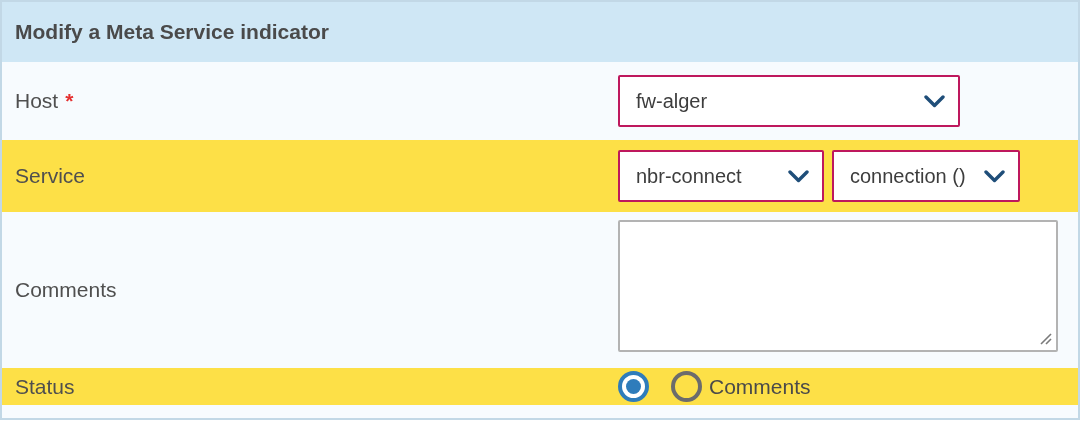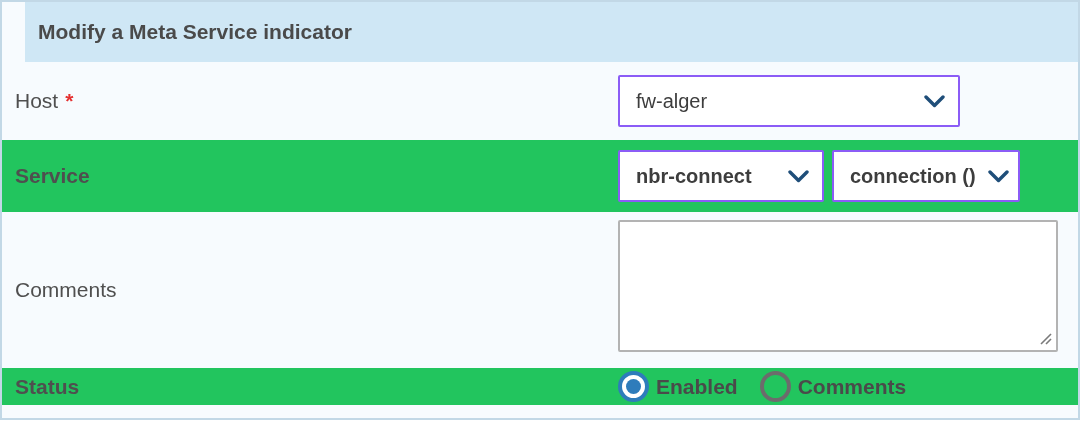--- a/index.html
+++ b/index.html
@@ -17,25 +17,24 @@
   }
   .form-header {
     height: 60px;
     background: #cfe7f5;
     display: flex;
     align-items: center;
     padding-left: 13px;
     font-size: 21px;
     font-weight: bold;
     color: #4a4a4a;
-    margin-left: 23px;
   }
   .row { display: flex; width: 100%; }
   .row.tint-light { background: #f7fbfe; }
-  .row.tint-blue  { background: #22c55e; font-weight: bold; }
+  .row.tint-blue  { background: #fde047; }
   .row-host     { height: 78px; }
   .row-service  { height: 72px; }
   .row-comments { height: 156px; border-radius: 31px; }
   .row-status   { height: 37px; }
 
   .cell-label {
     width: 616px;
     padding-left: 13px;
     display: flex;
     align-items: center;
@@ -50,21 +49,21 @@
   }
   .cell-input {
     flex: 1;
     display: flex;
     align-items: center;
   }
   .cell-input.top { align-items: flex-start; padding-top: 8px; }
 
   .select {
     height: 52px;
-    border: 2px solid #8b5cf6;
+    border: 2px solid #be185d;
     border-radius: 2px;
     background: #ffffff;
     display: flex;
     align-items: center;
     justify-content: space-between;
     padding: 0 13px 0 16px;
     cursor: pointer;
   }
   .select-value {
     font-size: 20px;
@@ -190,21 +189,20 @@
 
   <div class="row row-status tint-blue">
     <div class="cell-label">
       <span>Status</span>
     </div>
     <div class="cell-input">
       <div class="radio-group">
         <span class="radio checked">
             <span class="dot"></span>
           </span>
-        <span class="radio-label">Enabled</span>
         <span class="radio-gap"></span>
         <span class="radio unchecked"></span>
         <span class="radio-label">Comments</span>
       </div>
     </div>
   </div>
 
 </div>
 
 </body></html>

